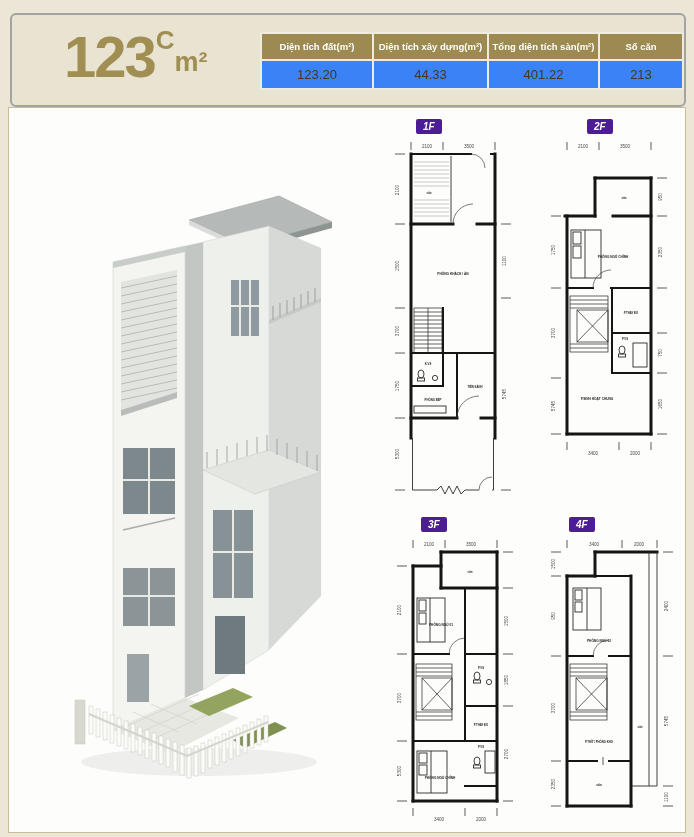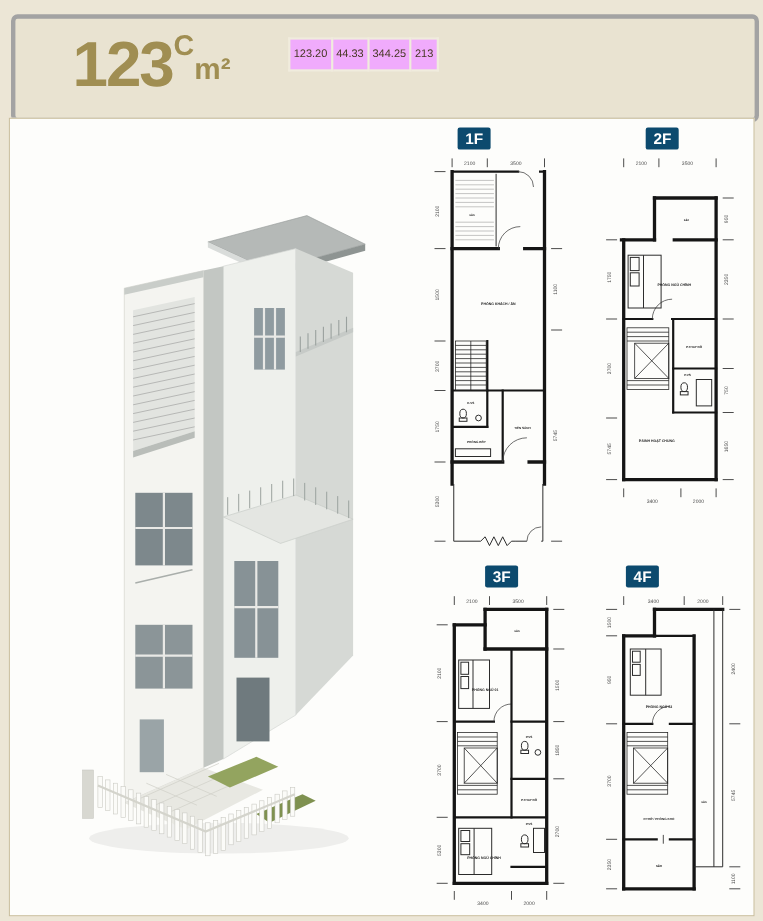--- a/index.html
+++ b/index.html
@@ -1,32 +1,32 @@
 <!DOCTYPE html>
 <html><head>
 <meta charset="utf-8">
 <style>
   html,body{margin:0;padding:0;background:#ece6d6;font-family:"Liberation Sans",sans-serif;}
   .page{position:relative;width:694px;height:837px;background:#ece6d6;overflow:hidden;}
   .banner{position:absolute;left:10px;top:13px;width:672px;height:90px;background:#e9e3d1;
-          border:4px solid #a3a3a3;border-radius:6px;}
+          border:2px solid #a3a3a3;border-radius:6px;}
   .logo{position:absolute;left:52px;top:8px;color:#a08e52;white-space:nowrap;}
   .logo .num{font-size:58px;font-weight:bold;letter-spacing:-2px;}
   .logo .variant{font-size:26px;font-weight:bold;vertical-align:28px;margin-left:1px;}
   .logo .unit{font-size:27px;font-weight:bold;vertical-align:6px;}
   table.spec{position:absolute;left:248px;top:17px;border-collapse:collapse;table-layout:fixed;}
   table.spec th,table.spec td{border:2px solid #f0ecdd;text-align:center;padding:0 3px;}
   table.spec th{background:#9c8a50;color:#fff;font-size:9.5px;font-weight:bold;height:25px;}
-  table.spec td{background:#f0abfc;color:#463723;font-size:10px;height:27px;}
+  table.spec td{background:#3b82f6;color:#463723;font-size:13px;height:27px;}
   .content{position:absolute;left:8px;top:107px;width:676px;height:724px;background:#fdfdfb;
            border:1px solid #c9bd9c;}
   .house{position:absolute;left:18px;top:40px;width:340px;height:660px;}
   .plan{position:absolute;}
-  .badge{display:inline-block;background:#0c4a6e;color:#fff;font-size:14px;font-weight:bold;
-         padding:2px 7px;border-radius:2px;}
+  .badge{display:inline-block;background:#4c1d95;color:#fff;font-size:10px;font-weight:bold;
+         padding:2px 7px;border-radius:2px;font-style:italic;}
   .plan svg{display:block;margin-top:4px;}
   svg text{font-family:"Liberation Sans",sans-serif;fill:#3a3a3a;}
   .wl{stroke:#151515;stroke-width:3;stroke-linecap:square;}
   .wm{stroke:#151515;stroke-width:2;stroke-linecap:square;}
   .wt{stroke:#2a2a2a;stroke-width:0.9;fill:none;}
   .arc{stroke:#444;stroke-width:0.7;fill:none;}
   .dim{font-size:4.6px;fill:#4a4a4a;}
   .rm{font-size:3.2px;fill:#222;font-weight:bold;letter-spacing:0;}
   .rms{font-size:2.8px;fill:#222;font-weight:bold;}
   .tick{stroke:#333;stroke-width:0.8;}
@@ -37,24 +37,30 @@
 <body>
 
 <div class="page">
 
   <div class="banner">
     <div class="logo">
       <span class="num">123</span><span class="variant">C</span><span class="unit">m²</span>
     </div>
     <table class="spec">
       <tbody>
+          <tr>
+        <th style="width:104px">Diện tích đất(m²)</th>
+        <th style="width:107px">Diện tích xây dựng(m²)</th>
+        <th style="width:103px">Tổng diện tích sàn(m²)</th>
+        <th style="width:76px">Số căn</th>
+      </tr>
       <tr>
         <td>123.20</td>
         <td>44.33</td>
-        <td>344.25</td>
+        <td>401.22</td>
         <td>213</td>
       </tr>
     </tbody>
       </table>
   </div>
 
   <div class="content">
 
     <svg class="house" viewBox="0 0 340 660">
       <g>
@@ -290,21 +296,21 @@
             <line x1="120" y1="296" x2="130" y2="296" class="tick"></line>
           <text x="125" y="59" transform="rotate(-90 125 59)" text-anchor="middle" class="dim">950</text>
           <text x="125" y="114" transform="rotate(-90 125 114)" text-anchor="middle" class="dim">2350</text>
           <text x="125" y="215" transform="rotate(-90 125 215)" text-anchor="middle" class="dim">750</text>
           <text x="125" y="266" transform="rotate(-90 125 266)" text-anchor="middle" class="dim">1650</text>
         </g>
       </svg>
     </div>
 
     <div class="plan" style="left:376px;top:406px;width:150px;">
-      <span class="badge" style="margin-left:56px">3F</span>
+      <span class="badge" style="margin-left:36px">3F</span>
       <svg width="146" height="290" viewBox="0 0 146 290">
         <g>
           <line x1="28" y1="4" x2="28" y2="12" class="tick"></line>
             <line x1="60" y1="4" x2="60" y2="12" class="tick"></line>
             <line x1="112" y1="4" x2="112" y2="12" class="tick"></line>
           <text x="44" y="10" text-anchor="middle" class="dim">2100</text>
           <text x="86" y="10" text-anchor="middle" class="dim">3500</text>
         </g>
         <g>
           <line x1="56" y1="16" x2="112" y2="16" class="wl"></line>

